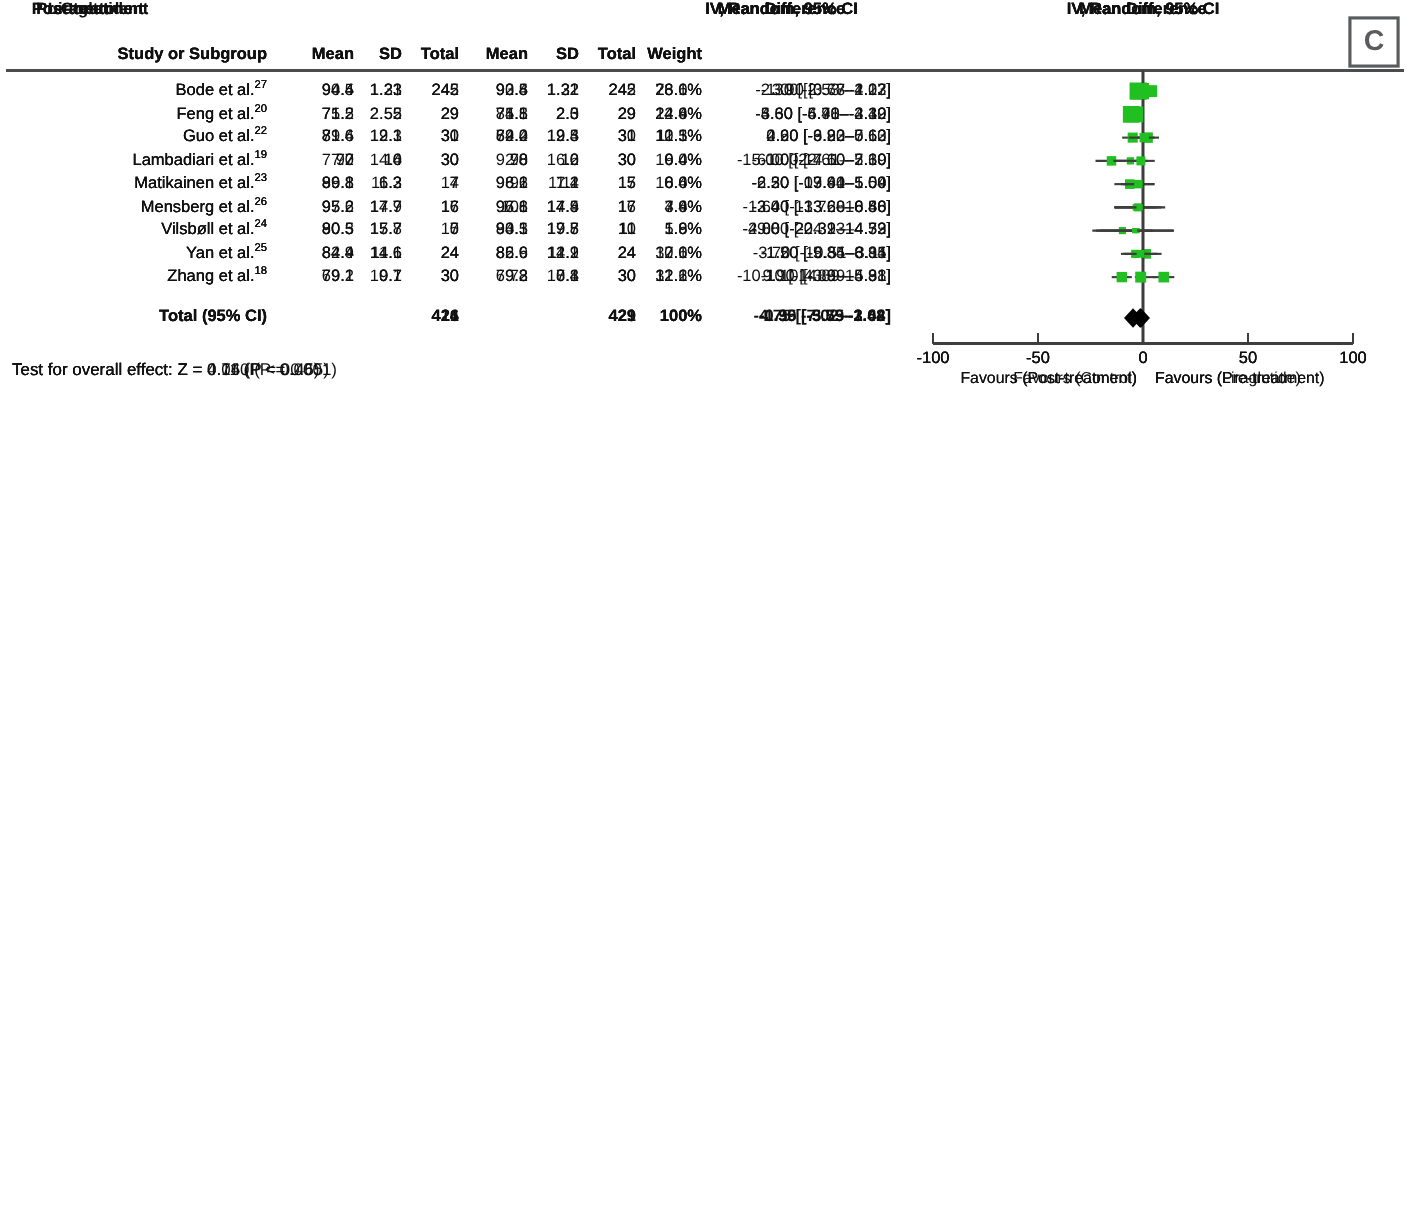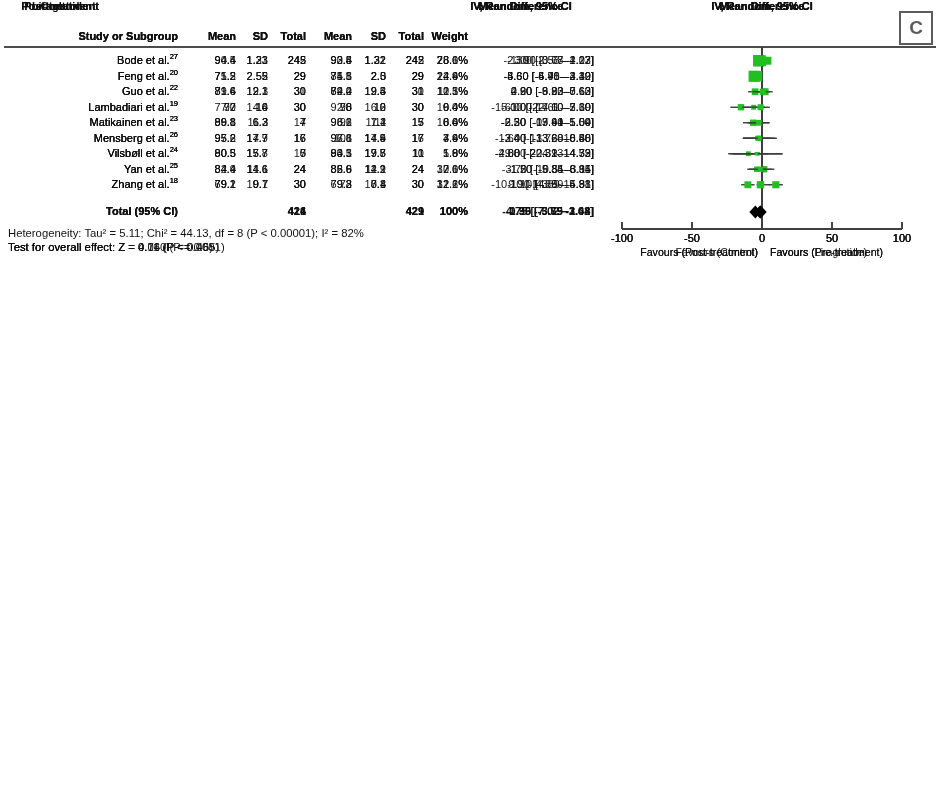--- a/index.html
+++ b/index.html
@@ -321,21 +321,20 @@
         <span class="c-md">-10.10 [-14.89–-5.31]</span>
       </div>
       <div class="row total-row" style="top: 204px;">
         <span class="c-study">Total (95% CI)</span>
         <span class="c-t1">424</span>
         <span class="c-t2">429</span>
         <span class="c-w">100%</span>
         <span class="c-md">-4.75 [-7.02–-2.48]</span>
       </div>
     </div>
-  <div class="het">Heterogeneity: Tau² = 5.11; Chi² = 44.13, df = 8 (P &lt; 0.00001); I² = 82%</div>
   <div class="ove">Test for overall effect: Z = 4.11 (P &lt; 0.0001)</div>
   <svg class="plot" width="340" height="270" viewBox="0 0 340 270">
       <line x1="162" y1="47" x2="162" y2="229" stroke="#3d3d3d" stroke-width="1.6"></line>
       <line x1="22" y1="229" x2="302" y2="229" stroke="#3d3d3d" stroke-width="1.6"></line>
       <line x1="22" y1="222" x2="22" y2="229" stroke="#3d3d3d" stroke-width="1.3"></line>
       <text x="22" y="242" text-anchor="middle">-100</text>
       <line x1="92" y1="222" x2="92" y2="229" stroke="#3d3d3d" stroke-width="1.3"></line>
       <text x="92" y="242" text-anchor="middle">-50</text>
       <line x1="162" y1="222" x2="162" y2="229" stroke="#3d3d3d" stroke-width="1.3"></line>
       <text x="162" y="242" text-anchor="middle">0</text>

